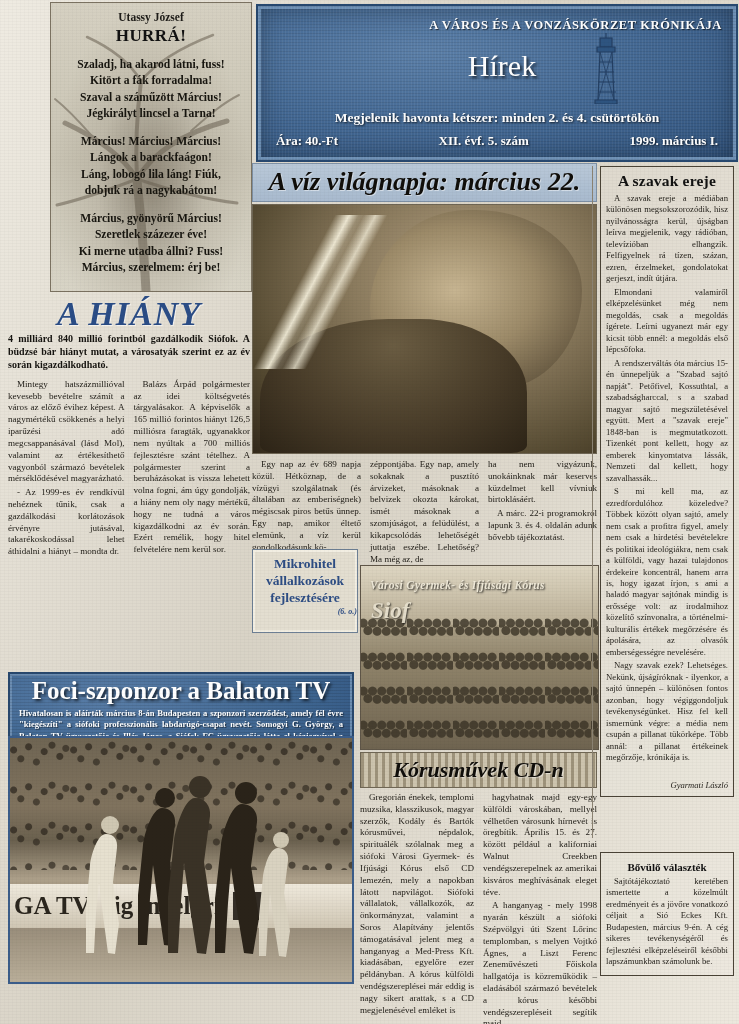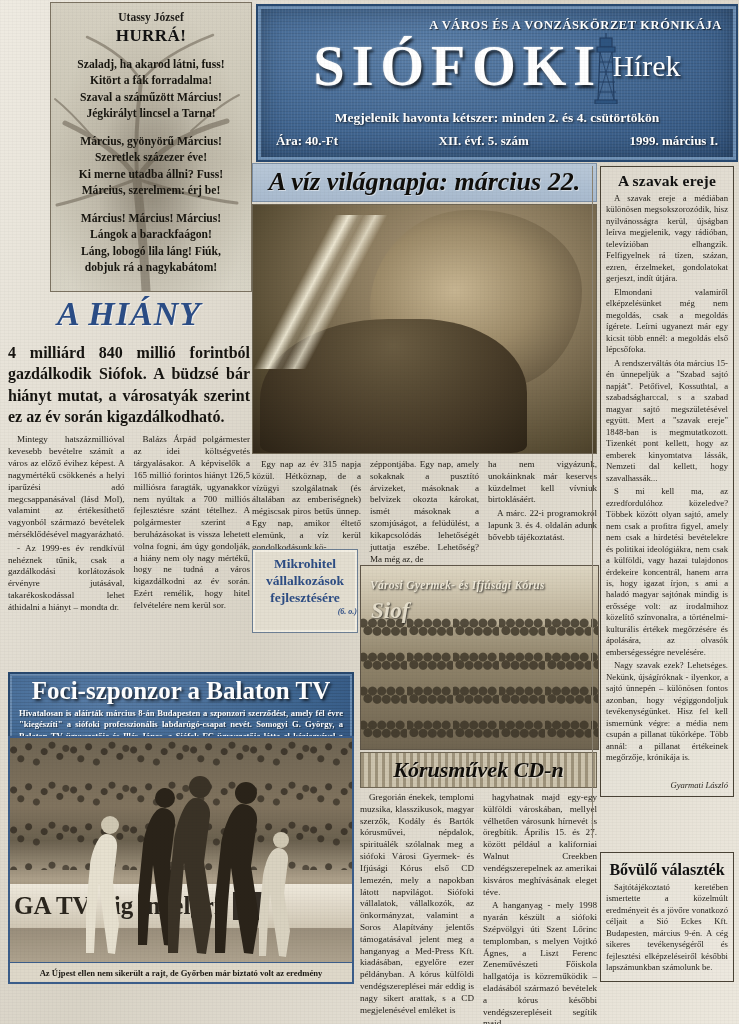--- a/index.html
+++ b/index.html
@@ -98,21 +98,21 @@
   .stanza{font-size:11.6px;font-weight:bold;color:#17150f;line-height:1.42;margin-bottom:11px;text-align:center;}
 
   
   #hiany{left:8px;top:296px;width:242px;}
   .hiany-title{
     text-align:center;color:#2b4d86;font-style:italic;font-weight:bold;
     font-size:34px;line-height:1.05;letter-spacing:1px;
     text-shadow:1px 1px 0 rgba(255,255,255,.6);
   }
   .lead{
-    font-size:16px;font-weight:bold;line-height:1.34;margin-top:10px;color:#161410;
+    font-size:10px;font-weight:bold;line-height:1.34;color:#161410;
     text-align:justify;
   }
   .cols2{column-count:2;column-gap:9px;margin-top:7px;}
   .body-txt{font-size:9.1px;line-height:1.3;color:#24211b;text-align:justify;}
   .body-txt p{margin:0 0 2px;text-indent:9px;}
 
   
   #foci{
     left:8px;top:640px;width:342px;height:92px;
     background:
@@ -254,21 +254,21 @@
   .rt-box{border:1px solid #4a4336;background:rgba(255,255,255,.07);padding:4px 5px 5px;}
   .rt-title{
     text-align:center;font-weight:bold;font-size:15.5px;color:#111;
     padding:1px 0 3px;letter-spacing:.2px;
   }
   .rt-body{font-size:8.7px;line-height:1.32;color:#221f19;text-align:justify;}
   .rt-body p{margin:0 0 2px;text-indent:8px;}
   .sig{display:block;text-align:right;font-style:italic;margin-top:16px;font-size:8.6px;}
   #bovulo{left:600px;top:852px;width:134px;}
   .bov-title{
-    text-align:center;font-weight:bold;font-size:16px;color:#111;padding:4px 0 3px;
+    text-align:center;font-weight:bold;font-size:11px;color:#111;padding:4px 0 3px;
   }
   .vrule{position:absolute;left:592px;top:166px;width:1px;height:672px;background:#8c8474;}
 </style>
 </head>
 <body>
 
 <div class="page">
 
   <div class="abs" id="poem">
     <div class="treebg"></div>
@@ -286,36 +286,35 @@
         <path d="M86 176 C116 186 150 196 186 200" stroke-width="3"></path>
       </g>
     </svg>
     <div class="poem-inner">
       <div class="poem-author">Utassy József</div>
       <div class="poem-title">HURRÁ!</div>
       <div class="stanza" style="white-space:pre-line">Szaladj, ha akarod látni, fuss!
 Kitört a fák forradalma!
 Szaval a száműzött Március!
 Jégkirályt lincsel a Tarna!</div>
+      <div class="stanza" style="white-space:pre-line">Március! Március! Március!
+Lángok a barackfaágon!
+Láng, lobogó lila láng! Fiúk,
+dobjuk rá a nagykabátom!</div>
       <div class="stanza" style="white-space:pre-line">Március, gyönyörű Március!
 Szeretlek százezer éve!
 Ki merne utadba állni? Fuss!
 Március, szerelmem: érj be!</div>
-      <div class="stanza" style="white-space:pre-line">Március! Március! Március!
-Lángok a barackfaágon!
-Láng, lobogó lila láng! Fiúk,
-dobjuk rá a nagykabátom!</div>
     </div>
   </div>
 
   <div class="abs" id="masthead">
     <div class="noise"></div>
     <div class="kron">A VÁROS ÉS A VONZÁSKÖRZET KRÓNIKÁJA</div>
     <div class="logo-row">
-      <span class="logo-main">SIÓFOKI</span>
       <span class="logo-sub">Hírek</span>
     </div>
     <svg class="tower" viewBox="0 0 34 74">
       <g fill="none" stroke="#1d3characters"></g>
       <g stroke="#233f63" stroke-width="1.2" fill="#2e5480">
         <rect x="11" y="8" width="12" height="9"></rect>
         <path d="M8 17 h18 v5 h-18z"></path>
         <path d="M11 22 L9 70 M23 22 L25 70"></path>
         <path d="M10 32 h14 M10 42 h15 M9 52 h17 M9 62 h18"></path>
         <path d="M11 22 L25 70 M23 22 L9 70" stroke-width=".8"></path>
@@ -368,33 +367,32 @@
         <path d="M152 70 c9 0 14 7 13 16 l-5 40 7 48 -5 34 -8 -1 -5 -34 -6 -46 -3 34 -3 46 -9 0 0 -50 5 -50 c1 -10 9 -37 19 -37z"></path>
         <path d="M155 50 a10 10 0 1 1 0 20 a10 10 0 1 1 0 -20z"></path>
         <path d="M185 60 c10 0 16 8 15 18 l-6 46 8 54 -6 38 -9 -1 -6 -38 -7 -52 -3 38 -3 52 -10 0 0 -56 6 -56 c1 -11 10 -43 21 -43z" fill="#3a3226"></path>
         <path d="M190 38 a11 11 0 1 1 0 22 a11 11 0 1 1 0 -22z" fill="#3a3226"></path>
         <path d="M232 66 c10 0 16 8 15 18 l-6 44 8 52 -6 36 -9 -1 -6 -36 -7 -50 -3 36 -3 50 -10 0 0 -54 6 -54 c1 -11 10 -41 21 -41z"></path>
         <path d="M236 44 a11 11 0 1 1 0 22 a11 11 0 1 1 0 -22z"></path>
         <path d="M268 110 c7 0 11 6 10 13 l-4 32 6 38 -4 26 -7 -1 -4 -26 -5 -36 -2 26 -2 36 -7 0 0 -40 4 -40 c1 -8 6 -28 15 -28z" fill="#d9d2c0"></path>
         <path d="M271 94 a8 8 0 1 1 0 16 a8 8 0 1 1 0 -16z" fill="#cfc7b2"></path>
       </g>
     </svg>
-    <div class="caption-bar">Az Újpest ellen nem sikerült a rajt, de Győrben már biztató volt az eredmény</div>
   </div>
 
   <div class="abs" id="viz">
     <div class="viz-head">A víz világnapja: március 22.</div>
     <div id="vizfoto">
       <div class="face"></div>
       <div class="hand"></div>
       <div class="waterjet"></div>
     </div>
     <div class="viz-cols">
       <div class="body-txt">
-        <p style="text-indent:9px">Egy nap az év 315 napja közül. Hétköznap, de a vízügyi szolgálatnak (és általában az emberiségnek) mégiscsak piros betűs ünnep. Egy nap, amikor éltető elemünk, a víz kerül gondolkodásunk kö-</p>
+        <p style="text-indent:9px">Egy nap az év 689 napja közül. Hétköznap, de a vízügyi szolgálatnak (és általában az emberiségnek) mégiscsak piros betűs ünnep. Egy nap, amikor éltető elemünk, a víz kerül gondolkodásunk kö-</p>
         <p style="text-indent:0">zéppontjába. Egy nap, amely sokaknak a pusztító árvizeket, másoknak a belvizek okozta károkat, ismét másoknak a szomjúságot, a felüdülést, a kikapcsolódás lehetőségét juttatja eszébe. Lehetőség? Ma még az, de</p>
         <p style="text-indent:0">ha nem vigyázunk, unokáinknak már keserves küzdelmet kell vívniuk birtoklásáért.</p>
         <p>A márc. 22-i programokról lapunk 3. és 4. oldalán adunk bővebb tájékoztatást.</p>
       </div>
     </div>
   </div>
 
   <div class="abs" id="mikro">
     <div class="mikro-txt">
       <div>Mikrohitel</div>

